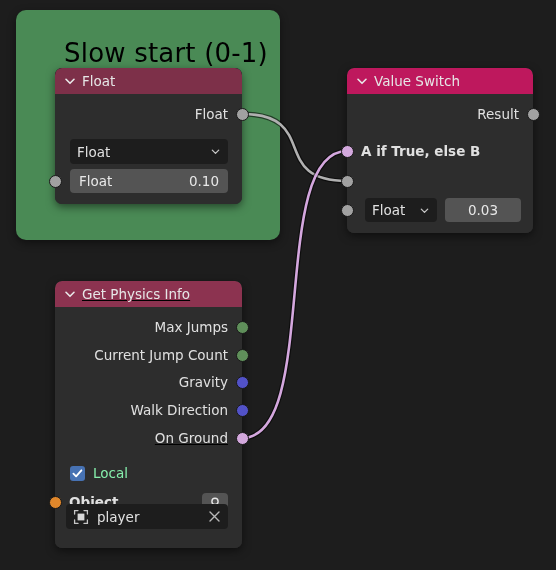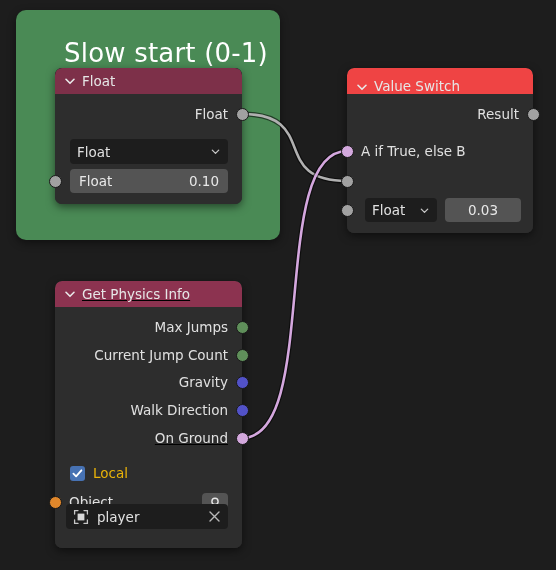--- a/index.html
+++ b/index.html
@@ -22,21 +22,21 @@
     position: absolute;
     border-radius: 10px;
     background: #4a8a55;
     box-shadow: 0 3px 9px rgba(0,0,0,0.45);
   }
   .frame-title {
     position: absolute;
     left: 0; right: 0;
     top: 28px;
     text-align: center;
-    color: #ffffff;
+    color: #000000;
     font-size: 26px;
     letter-spacing: 0.2px;
     white-space: nowrap;
     margin-left: 36px;
   }
 
   
   .node {
     position: absolute;
     border-radius: 7px;
@@ -78,21 +78,21 @@
   
   .row {
     position: absolute;
     left: 0; right: 0;
     height: 20px;
     display: flex;
     align-items: center;
     box-sizing: border-box;
   }
   .row-out { justify-content: flex-end; padding-right: 14px; }
-  .row-in  { justify-content: flex-start; padding-left: 14px; }
+  .row-in  { justify-content: flex-start; padding-left: 14px; font-weight: bold; }
   .sock-label {
     color: #e0e0e0;
     font-size: 13.5px;
     white-space: nowrap;
   }
 
   .socket {
     position: absolute;
     width: 13px;
     height: 13px;
@@ -141,21 +141,21 @@
   }
   .checkbox {
     width: 15px; height: 15px;
     border-radius: 3px;
     background: #4772b3;
     margin-right: 8px;
     position: relative;
     flex: 0 0 auto;
   }
   .checkbox svg { position:absolute; left:2px; top:2px; width:11px; height:11px; display:block; }
-  .checkbox-label { color: #eab308; font-size: 13.5px; }
+  .checkbox-label { color: #86efac; font-size: 13.5px; }
 
   .iconbtn {
     position: absolute;
     background: #545454;
     border-radius: 4px;
     display: flex;
     align-items: center;
     justify-content: center;
   }
   .objectfield {
@@ -219,21 +219,21 @@
         <span>Float</span>
         <span>0.10</span>
       </div>
     </div>
     <div class="socket" id="float-sock-out-0" style="left: 180.5px; top: 39.5px; background: rgb(161, 161, 161);"></div>
     <div class="socket" id="float-sock-in-0" style="left: -6.5px; top: 106.5px; background: rgb(161, 161, 161);"></div>
   </div>
 
   <div class="node" id="node-switch" style="left: 347px; top: 68px; width: 186px; height: 165px;">
     <div class="node-body">
-      <div class="node-header" style="background: #ef4444; align-items: flex-end;">
+      <div class="node-header" style="background: #be185d;">
         <svg class="collapse-icon" viewBox="0 0 14 14">
           <path d="M3 5.3 L7 9.3 L11 5.3" fill="none" stroke="#e8e8e8" stroke-width="1.6" stroke-linecap="round" stroke-linejoin="round"></path>
         </svg>
         <span class="node-title">Value Switch</span>
       </div>
 
       <div class="row row-out" id="switch-out-0" style="top: 36px; padding-left: 8px;">
         <span class="sock-label">Result</span>
       </div>
 

